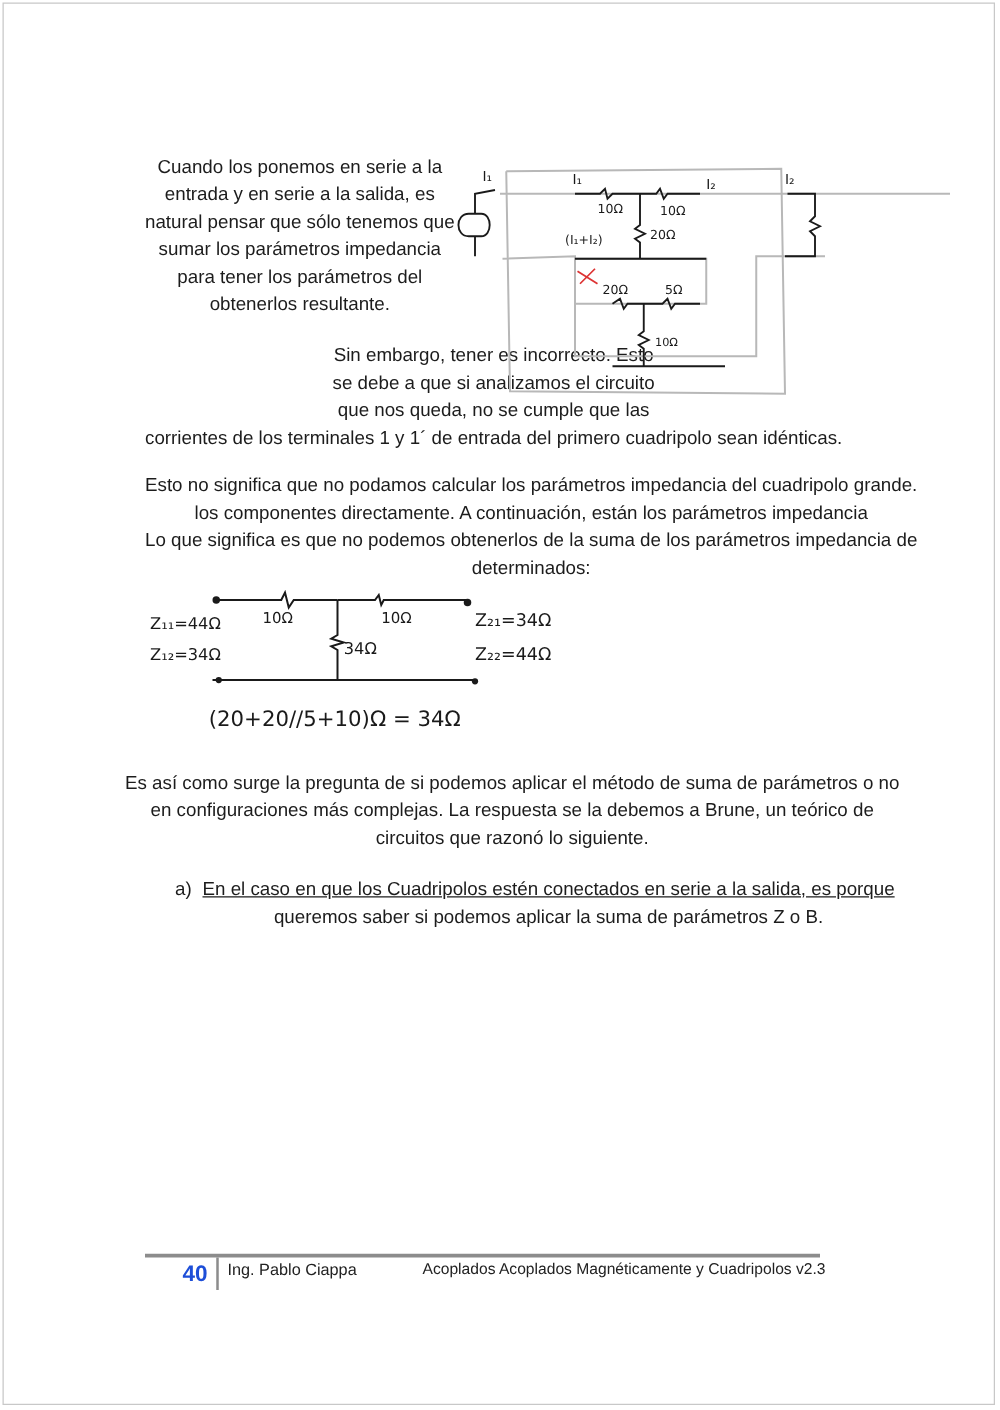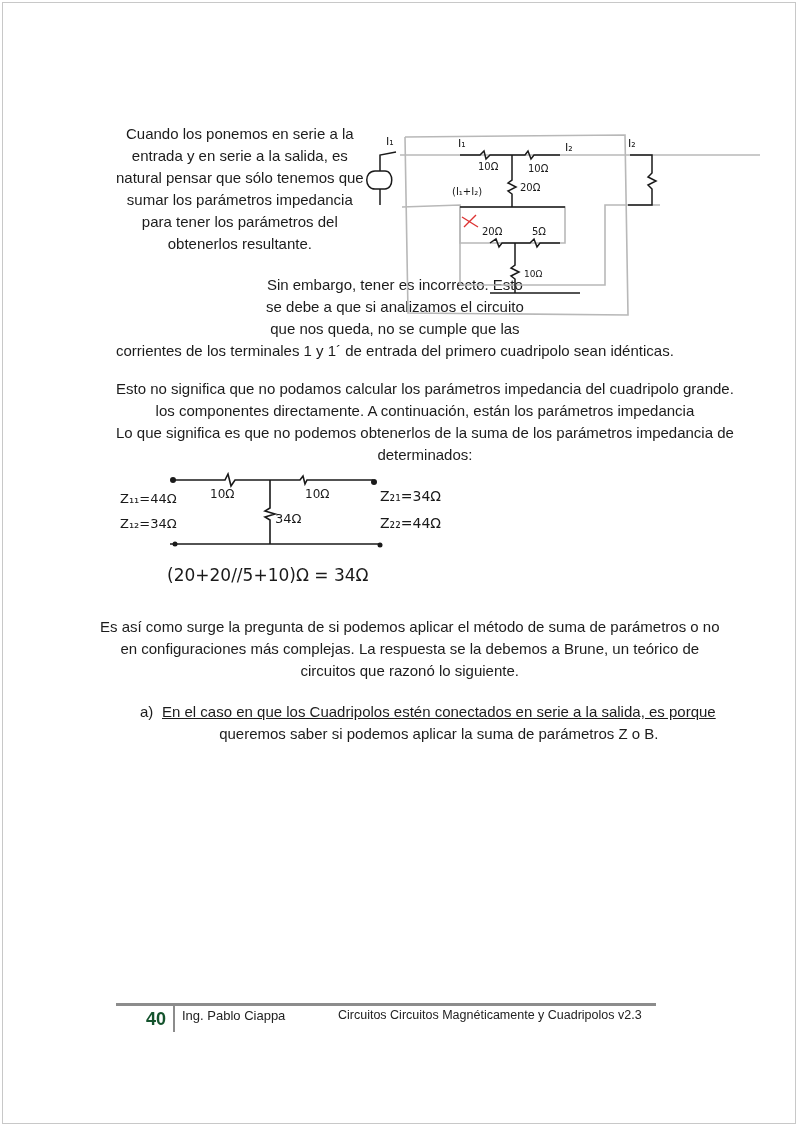--- a/index.html
+++ b/index.html
@@ -111,15 +111,15 @@
 </div>
 
 <div class="block" style="left:140px; top:701px;">
   <span style="position:absolute; left:0; top:0;">a)</span>
   <span class="ln" style="margin-left:22px;text-decoration:underline;">En el caso en que los Cuadripolos estén conectados en serie a la salida, es porque</span>
   <span class="ln" style="margin-left:22px;">queremos saber si podemos aplicar la suma de parámetros Z o B.</span>
 </div>
 
 <div class="footer-rule"></div>
 <div class="footer-vbar"></div>
-<div class="page-num" style="color: #14532d;">40</div>
+<div class="page-num" style="color: #1d4ed8;">40</div>
 <div class="footer-author">Ing. Pablo Ciappa</div>
-<div class="footer-title">Circuitos Circuitos Magnéticamente y Cuadripolos v2.3</div>
+<div class="footer-title">Acoplados Acoplados Magnéticamente y Cuadripolos v2.3</div>
 
 </body></html>

